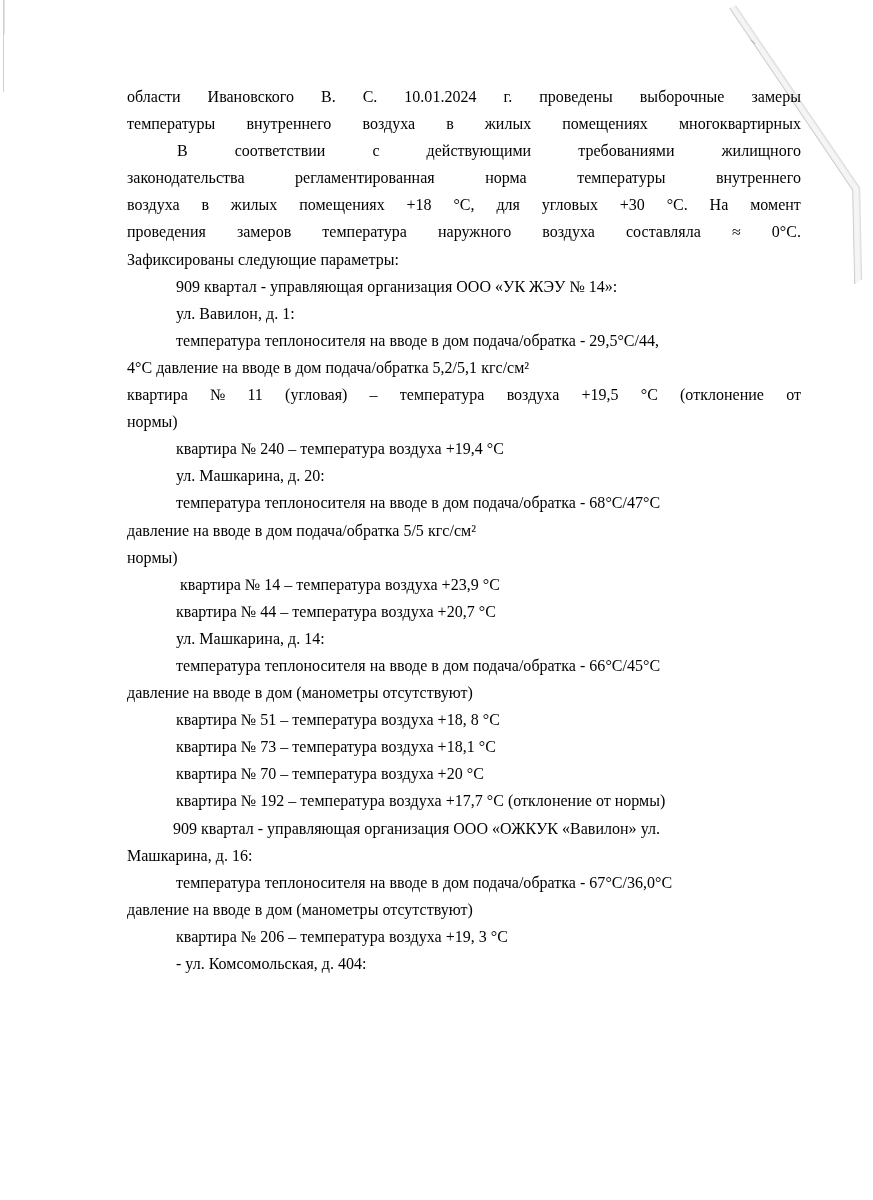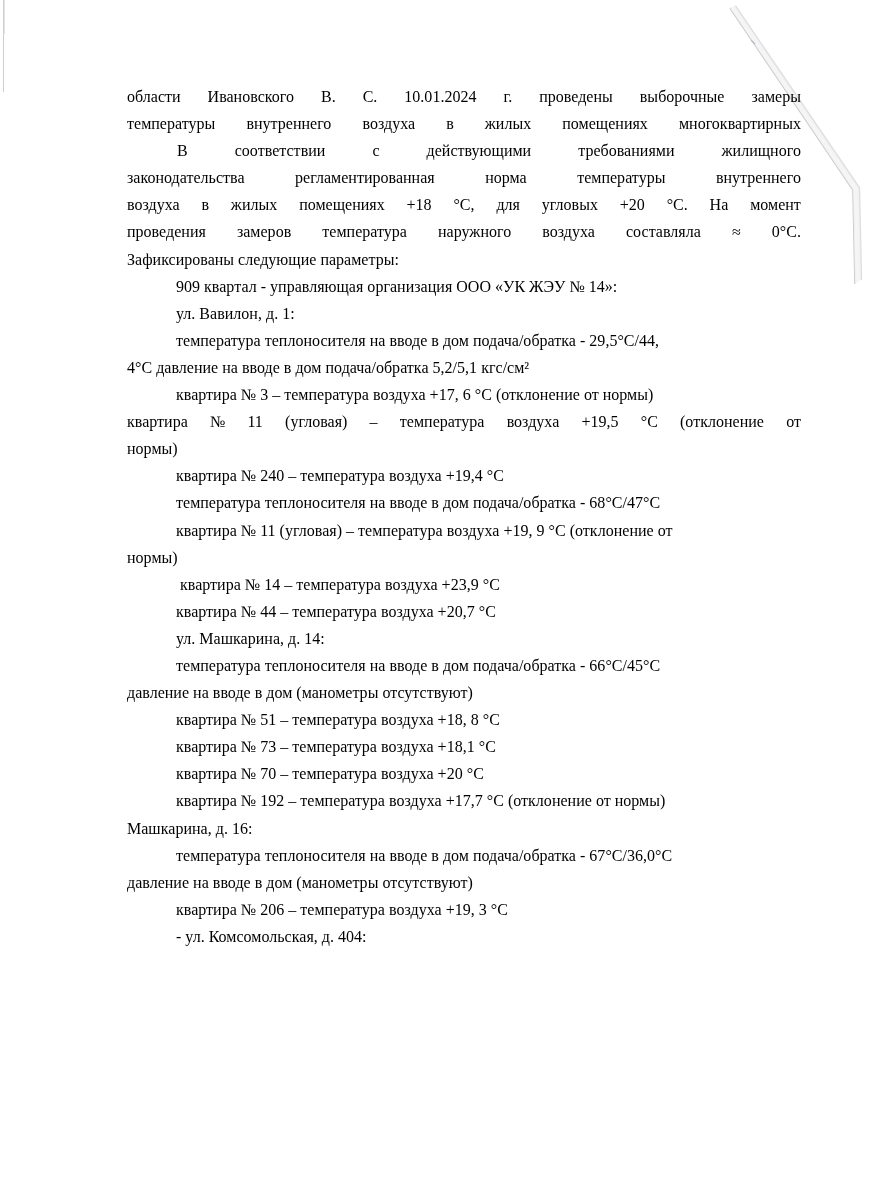--- a/index.html
+++ b/index.html
@@ -97,58 +97,59 @@
       <span>температуры</span><span>внутреннего</span><span>воздуха</span><span>в</span><span>жилых</span><span>помещениях</span><span>многоквартирных</span>
     </div>
 
     <div class="ln just" style="padding-left:50px; width:624px;">
       <span>В</span><span>соответствии</span><span>с</span><span>действующими</span><span>требованиями</span><span>жилищного</span>
     </div>
     <div class="ln just">
       <span>законодательства</span><span>регламентированная</span><span>норма</span><span>температуры</span><span>внутреннего</span>
     </div>
     <div class="ln just">
-      <span>воздуха</span><span>в</span><span>жилых</span><span>помещениях</span><span>+18</span><span>°C,</span><span>для</span><span>угловых</span><span>+20</span><span>°C.</span><span>На</span><span>момент</span>
+      <span>воздуха</span><span>в</span><span>жилых</span><span>помещениях</span><span>+18</span><span>°C,</span><span>для</span><span>угловых</span><span>+30</span><span>°C.</span><span>На</span><span>момент</span>
     </div>
     <div class="ln just">
       <span>проведения</span><span>замеров</span><span>температура</span><span>наружного</span><span>воздуха</span><span>составляла</span><span>≈</span><span>0°C.</span>
     </div>
     <div class="ln">Зафиксированы следующие параметры:</div>
 
     <div class="ln i2">909 квартал - управляющая организация ООО «УК ЖЭУ № 14»:</div>
     <div class="ln i2">ул. Вавилон, д. 1:</div>
 
     <div class="ln i2">температура теплоносителя на вводе в дом подача/обратка - 29,5°C/44,</div>
     <div class="ln">4°C давление на вводе в дом подача/обратка 5,2/5,1 кгс/см²</div>
 
-    <div class="ln i2">квартира № 3 – температура воздуха +17, 6 °C (отклонение от нормы)</div>
     <div class="ln just">
       <span>квартира</span><span>№</span><span>11</span><span>(угловая)</span><span>–</span><span>температура</span><span>воздуха</span><span>+19,5</span><span>°C</span><span>(отклонение</span><span>от</span>
     </div>
     <div class="ln">нормы)</div>
 
     <div class="ln i2">квартира № 240 – температура воздуха +19,4 °C</div>
 
+    <div class="ln i2">ул. Машкарина, д. 20:</div>
     <div class="ln i2">температура теплоносителя на вводе в дом подача/обратка - 68°C/47°C</div>
+    <div class="ln">давление на вводе в дом подача/обратка 5/5 кгс/см²</div>
 
-    <div class="ln i2">квартира № 11 (угловая) – температура воздуха +19, 9 °C (отклонение от</div>
     <div class="ln">нормы)</div>
 
     <div class="ln" style="padding-left:53px;">квартира № 14 – температура воздуха +23,9 °C</div>
     <div class="ln i2">квартира № 44 – температура воздуха +20,7 °C</div>
 
     <div class="ln i2">ул. Машкарина, д. 14:</div>
     <div class="ln i2">температура теплоносителя на вводе в дом подача/обратка - 66°C/45°C</div>
     <div class="ln">давление на вводе в дом (манометры отсутствуют)</div>
 
     <div class="ln i2">квартира № 51 – температура воздуха +18, 8 °C</div>
     <div class="ln i2">квартира № 73 – температура воздуха +18,1 °C</div>
     <div class="ln i2">квартира № 70 – температура воздуха +20 °C</div>
     <div class="ln i2">квартира № 192 – температура воздуха +17,7 °C (отклонение от нормы)</div>
 
+    <div class="ln i3">909 квартал - управляющая организация ООО «ОЖКУК «Вавилон» ул.</div>
     <div class="ln">Машкарина, д. 16:</div>
 
     <div class="ln i2">температура теплоносителя на вводе в дом подача/обратка - 67°C/36,0°C</div>
     <div class="ln">давление на вводе в дом (манометры отсутствуют)</div>
 
     <div class="ln i2">квартира № 206 – температура воздуха +19, 3 °C</div>
 
     <div class="ln i2">- ул. Комсомольская, д. 404:</div>
 
   </div>

